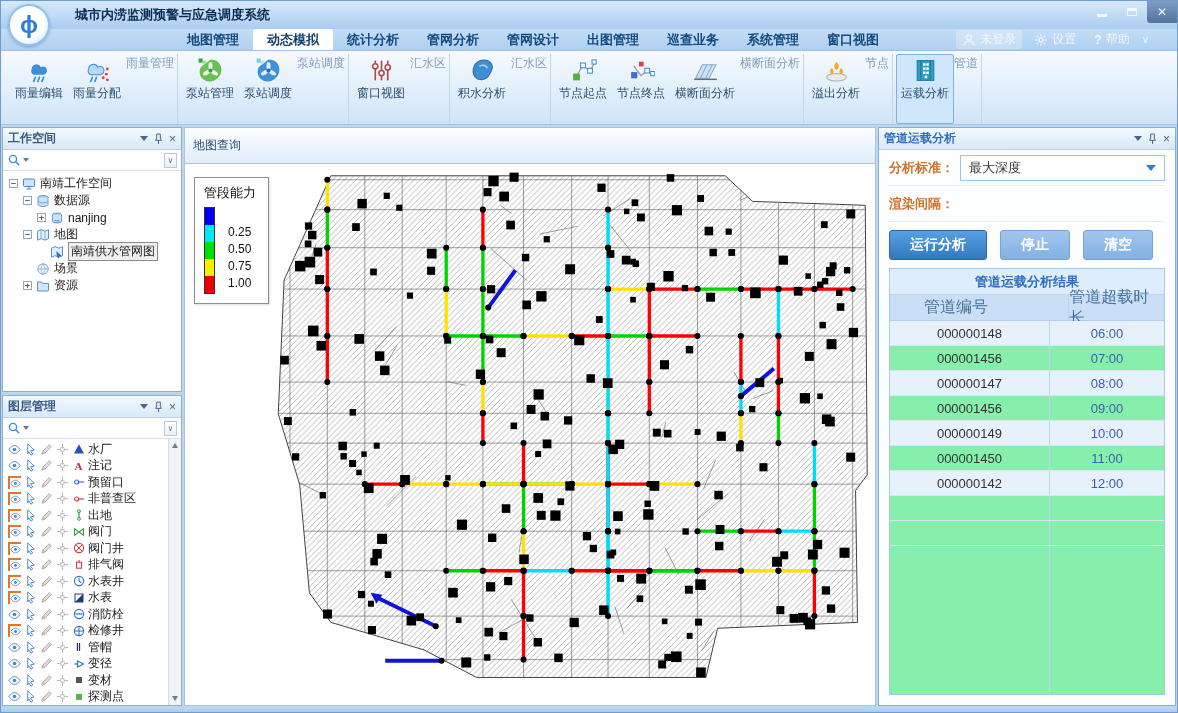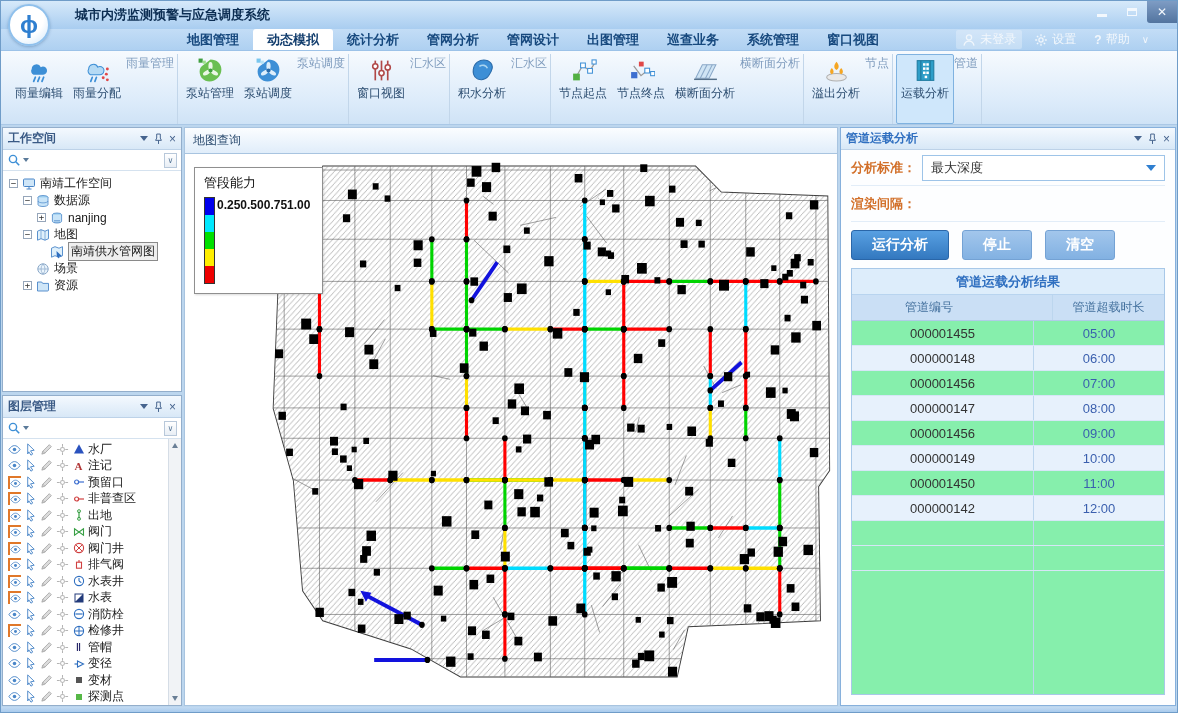--- a/index.html
+++ b/index.html
@@ -94,35 +94,35 @@
   .lsym svg { width:12px; height:12px; }
   .vscroll { position:absolute; right:0; top:0; bottom:0; width:13px; background:#f1f3f6;
     border-left:1px solid #d5dde6; display:flex; flex-direction:column; }
   .varrow { height:13px; display:flex; align-items:center; justify-content:center; }
   .varrow .t-up { width:0;height:0;border-left:3.5px solid transparent;border-right:3.5px solid transparent;border-bottom:5px solid #6a7f96; }
   .varrow .t-dn { width:0;height:0;border-left:3.5px solid transparent;border-right:3.5px solid transparent;border-top:5px solid #6a7f96; }
   .vtrack { flex:1; }
 
   
   .map-area { flex:1; display:flex; flex-direction:column; min-width:0; }
-  .map-header { height:27px; background:linear-gradient(#fbfdff,#e0edfa); border:1px solid #a8c4e0;
+  .map-header { height:37px; background:linear-gradient(#fbfdff,#e0edfa); border:1px solid #a8c4e0;
     display:flex; align-items:center; padding:0 8px; font-size:12px; color:#2a4a6e; flex:0 0 auto; }
   .map-canvas { flex:1; background:#fff; border:1px solid #a8c4e0; border-top:none; position:relative; }
   .map-canvas svg.netmap { position:absolute; inset:0; width:100%; height:100%; }
   .legend { position:absolute; left:9px; top:13px; background:#fff; border:1px solid #8f8f8f;
     padding:6px 12px 9px 9px; z-index:5; box-shadow:1px 1px 2px rgba(0,0,0,.15); }
   .legend-title { font-size:13px; color:#111; margin-bottom:5px; }
   .legend-body { display:flex; }
   .lbar { border:1px solid #333; width:11px; display:flex; flex-direction:column; }
   .lbar div { height:17px; width:100%; }
-  .llabels { display:flex; flex-direction:row; margin-left:2px;font-weight:bold; }
+  .llabels { display:flex; flex-direction:column; margin-left:13px; }
   .llabels div { height:17px; line-height:17px; font-size:12px; color:#111; }
 
   
-  .rp { width:336px; flex:0 0 auto; background:#fdfeff; border:1px solid #86b0dc;
+  .rp { width:298px; flex:0 0 auto; background:#fdfeff; border:1px solid #86b0dc;
     display:flex; flex-direction:column; }
   .rp .phead { background:linear-gradient(#f4f9fe,#d8e8f7); }
   .rp .ptitle { color:#2f6fc0; font-size:12px; }
   .rp-body { flex:1; display:flex; flex-direction:column; padding:0 10px; min-height:0; }
   .field-row { height:36px; display:flex; align-items:center; border-bottom:1px solid #e2edf8; flex:0 0 auto; }
   .f-label { font-size:13px; font-weight:bold; color:#d2702a; margin-right:6px; white-space:nowrap; }
   .f-select { flex:1; height:26px; border:1px solid #9ec4e8; background:#fff; display:flex;
     align-items:center; padding:0 8px; font-size:13px; color:#333; }
   .f-select .caret { margin-left:auto; width:0; height:0; border-left:5px solid transparent;
     border-right:5px solid transparent; border-top:6px solid #2f7fd0; }
@@ -132,21 +132,21 @@
   .btn { height:30px; border-radius:3px; color:#fff; font-size:14px; font-weight:bold;
     display:flex; align-items:center; justify-content:center; }
   .btn.primary { width:98px; background:linear-gradient(#58a0e2,#3378bf); border:1px solid #2a66a8; }
   .btn.secondary { width:70px; background:linear-gradient(#a2c6ec,#82b1e2); border:1px solid #74a2d4; }
 
   .res-table { flex:1; border:1px solid #a8c8e8; display:flex; flex-direction:column;
     margin-bottom:10px; min-height:0; background:#86efac; }
   .rt-title { height:26px; background:#ddedfb; border-bottom:1px solid #b8d4ef; display:flex;
     align-items:center; justify-content:center; font-size:13px; font-weight:bold; color:#2f6fc0; flex:0 0 auto; }
   .rt-head { height:26px; background:#cadff5; border-bottom:1px solid #b0cce8; display:flex;
-    font-size:12px; color:#44719e; flex:0 0 auto;gap:46px; }
+    font-size:16px; color:#44719e; flex:0 0 auto;gap:46px; }
   .rt-row { height:25px; display:flex; border-bottom:1px solid #d6e6f6; font-size:13px; flex:0 0 auto; }
   .rt-row.alt { background:#e7f1fc; }
   .rt-c1 { width:58%; display:flex; align-items:center; justify-content:center; color:#333; }
   .rt-c2 { width:42%; display:flex; align-items:center; justify-content:center; color:#3a5fae;
     border-left:1px solid #bcd6ee; }
   .rt-head .rt-c1 { color:#44719e; } .rt-head .rt-c2 { color:#44719e; }
   .rt-filler { flex:1; display:flex; }
   .rt-filler .rt-c2 { border-left:1px solid #bcd6ee; }
 </style>
 </head>
@@ -1614,24 +1614,20 @@
           <div class="btn secondary">停止</div>
           <div class="btn secondary">清空</div>
         </div>
         <div class="res-table">
           <div class="rt-title">管道运载分析结果</div>
           <div class="rt-head">
             <div class="rt-c1">管道编号</div>
             <div class="rt-c2">管道超载时长</div>
           </div>
           <div id="rt-rows" style="display:flex;flex-direction:column;flex:1;min-height:0">
-              <div class="rt-row">
-                <div class="rt-c1">000001455</div>
-                <div class="rt-c2">05:00</div>
-              </div>
               <div class="rt-row alt">
                 <div class="rt-c1">000000148</div>
                 <div class="rt-c2">06:00</div>
               </div>
               <div class="rt-row">
                 <div class="rt-c1">000001456</div>
                 <div class="rt-c2">07:00</div>
               </div>
               <div class="rt-row alt">
                 <div class="rt-c1">000000147</div>

